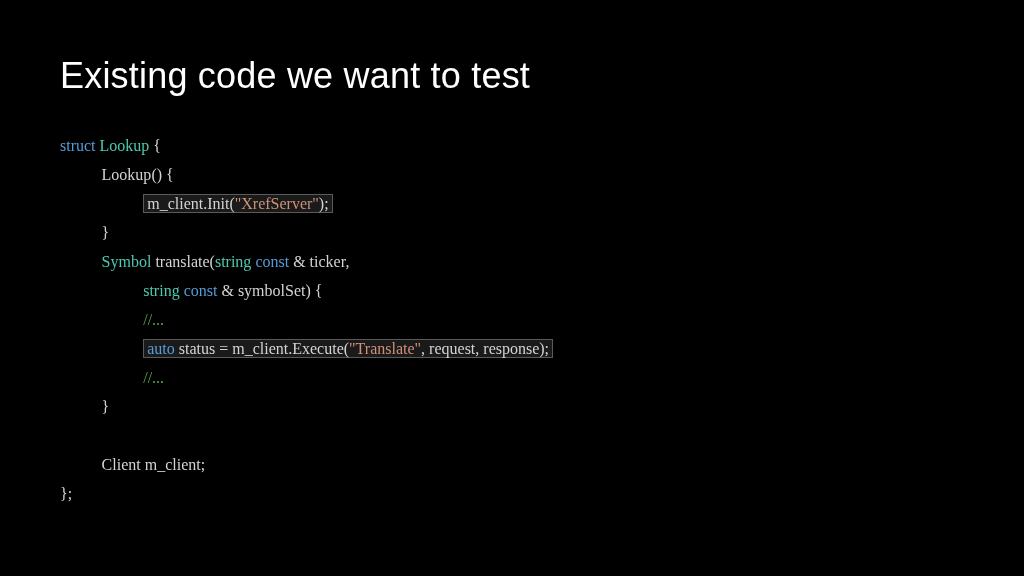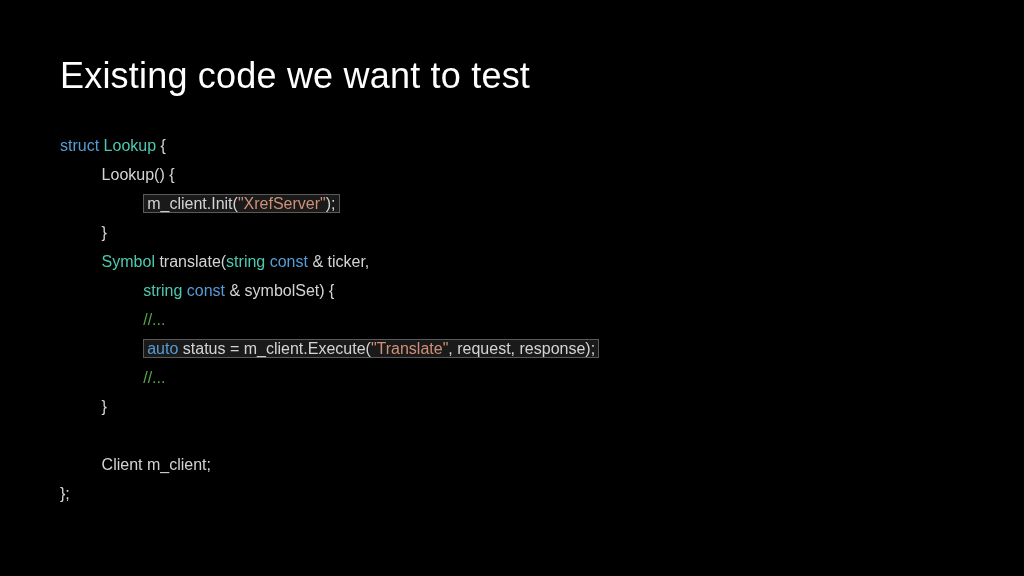--- a/index.html
+++ b/index.html
@@ -20,21 +20,21 @@
     background: #000;
   }
   .title {
     font-size: 36px;
     font-weight: 400;
     color: #ffffff;
     letter-spacing: 0.2px;
     margin-bottom: 34px;
   }
   pre.code {
-    font-family: Liberation Sans, sans-serif;
+    font-family: Liberation Serif, serif;
     font-size: 16px;
     line-height: 29px;
     margin: 0;
     white-space: pre;
     color: #d4d4d4;
   }
   .tok-kw       { color: #569cd6; }  
   .tok-type     { color: #4ec9b0; }  
   .tok-ident    { color: #d4d4d4; }  
   .tok-str      { color: #ce9178; }  

